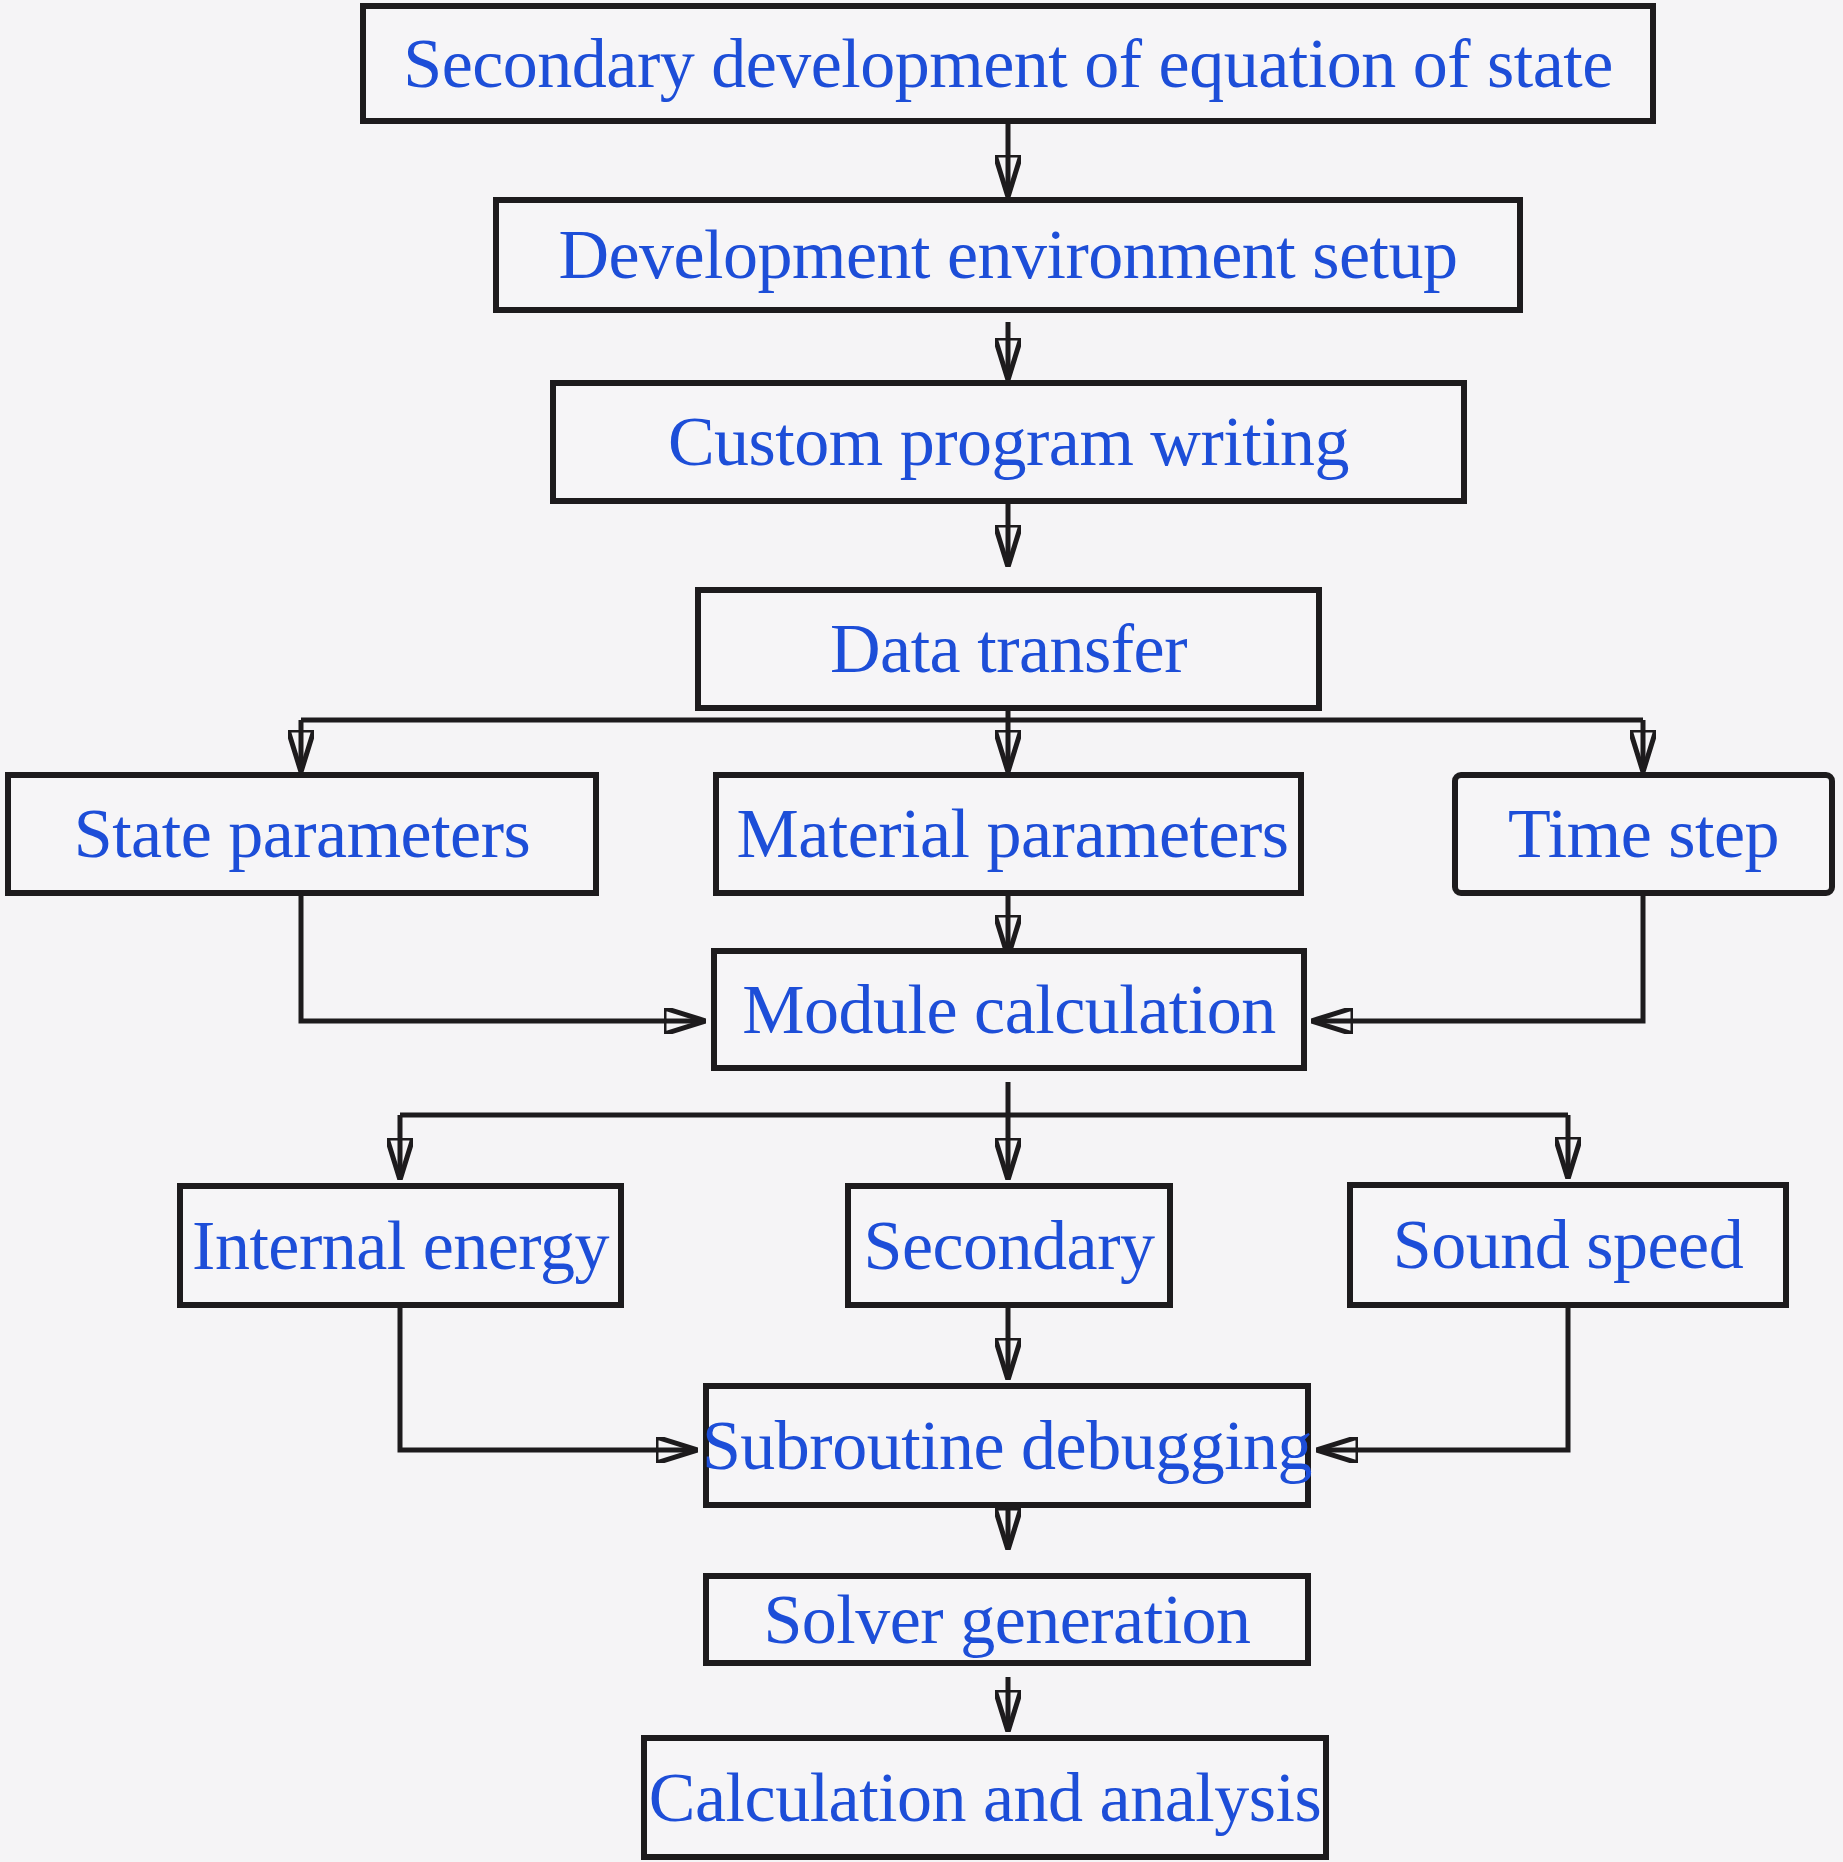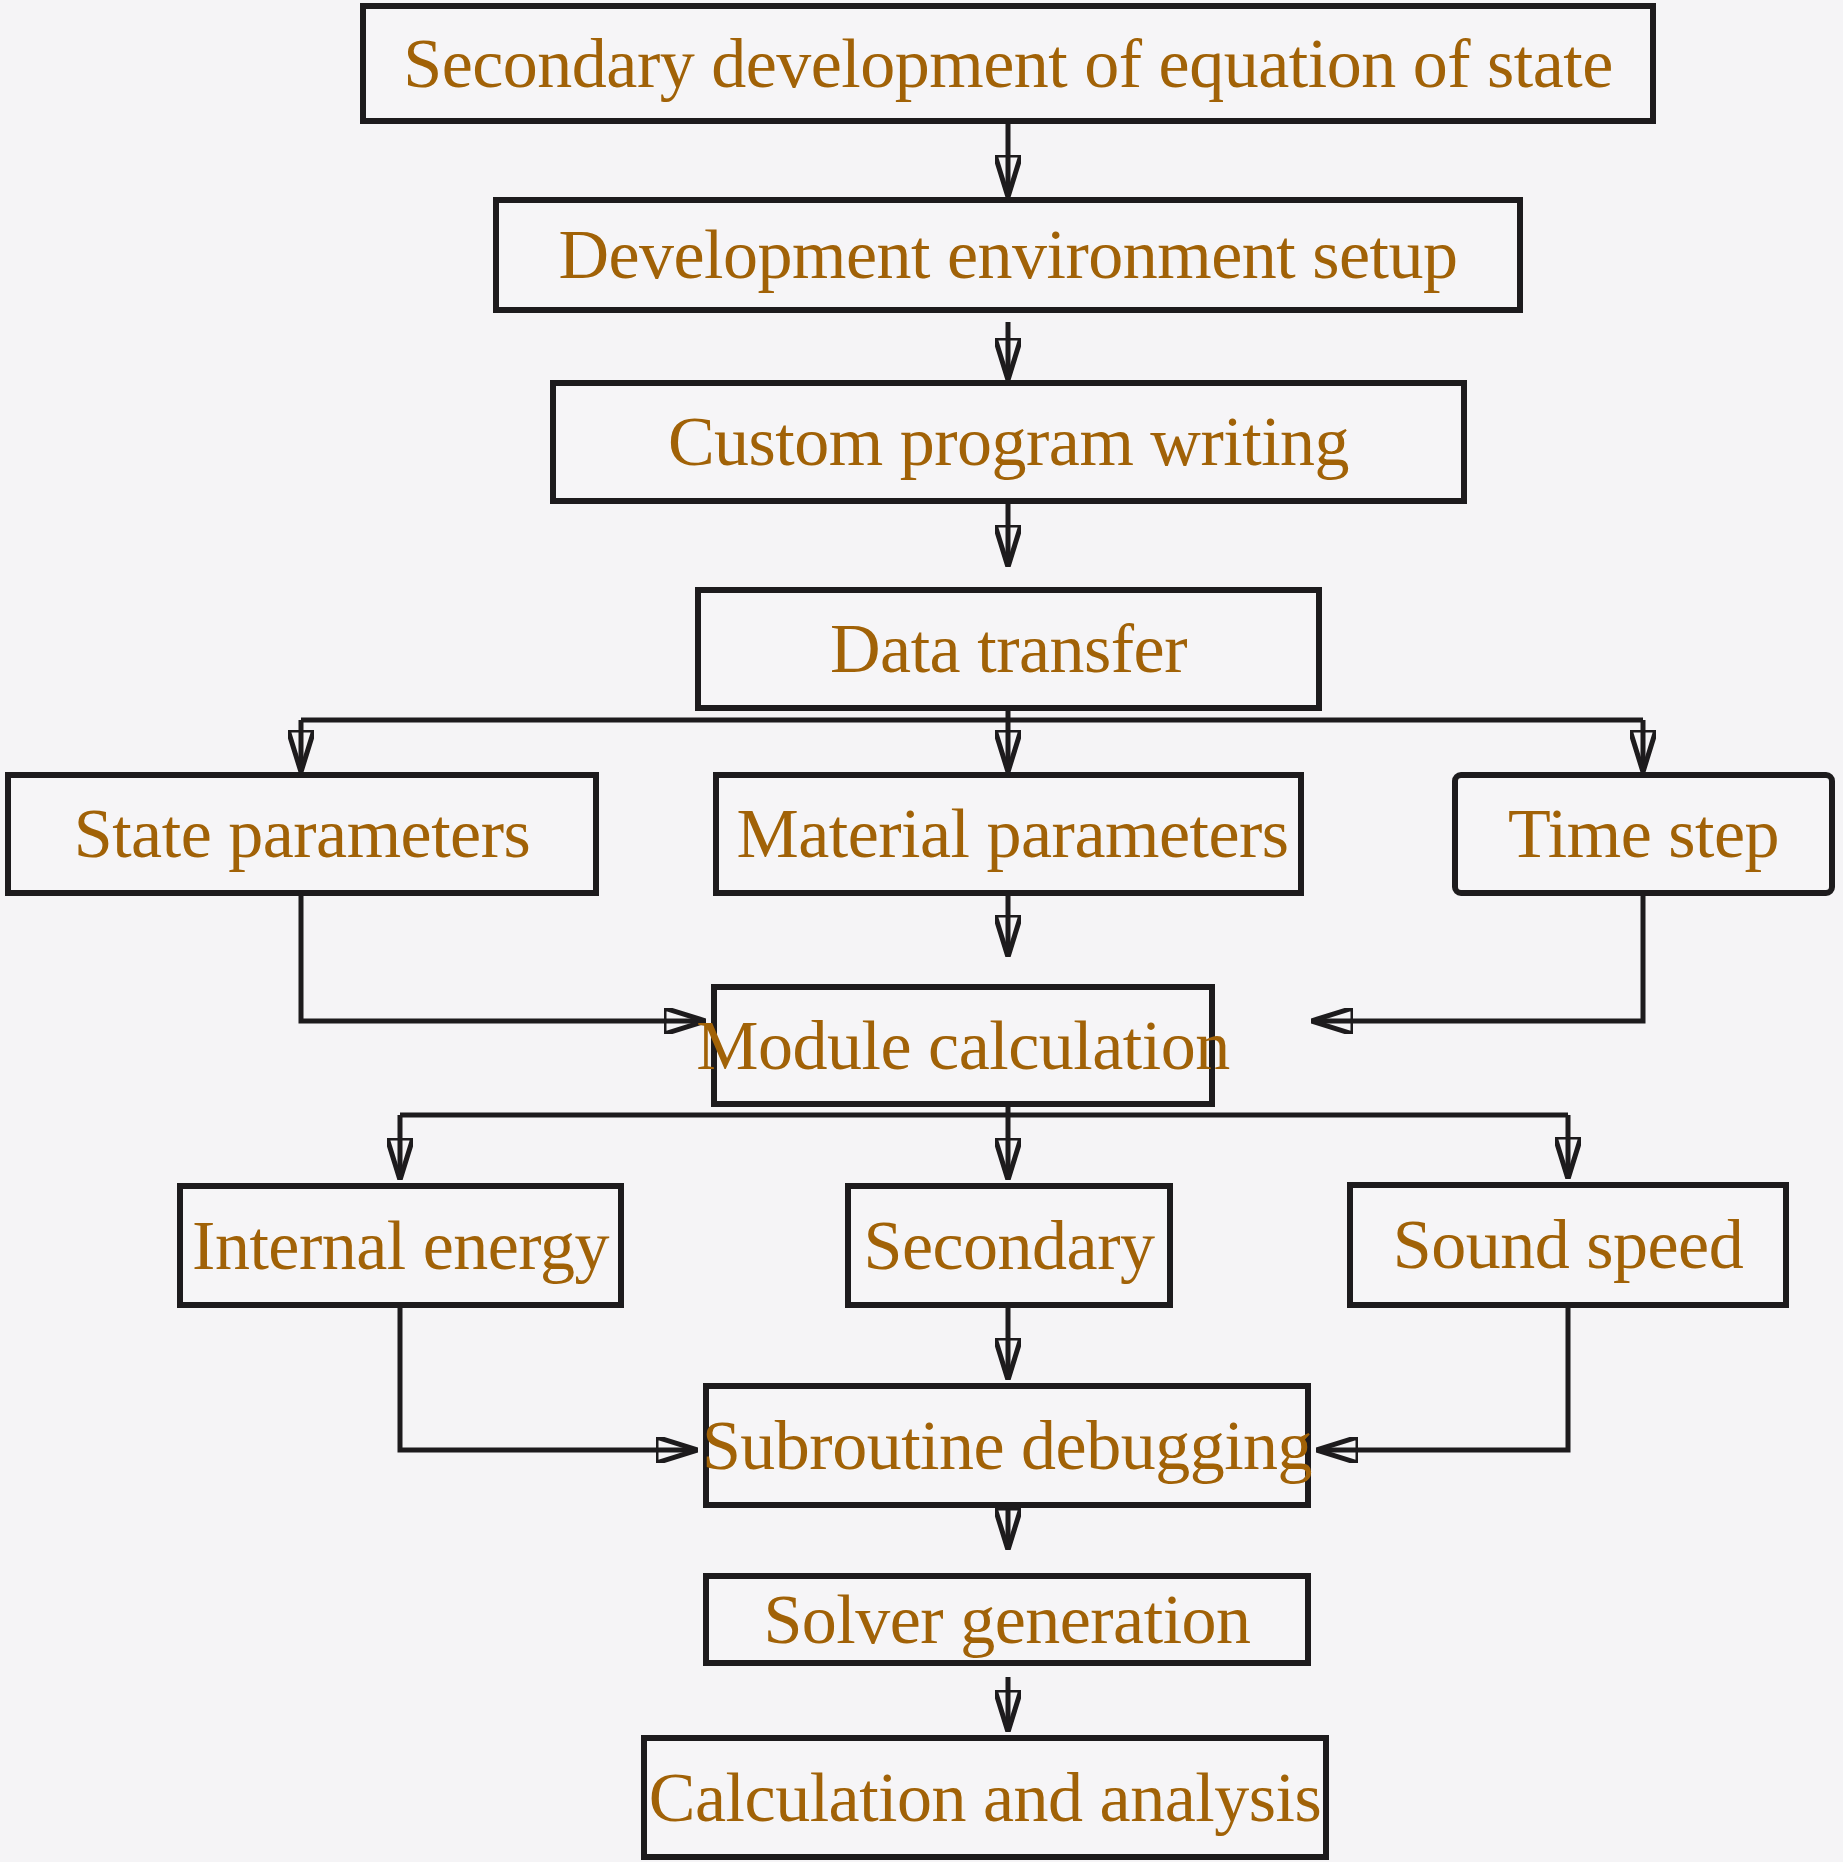--- a/index.html
+++ b/index.html
@@ -7,32 +7,32 @@
     width:1843px;height:1862px;position:relative;overflow:hidden;
     background:#f5f4f6;
     font-family:"Liberation Serif", serif;
   }
   #wires{position:absolute;left:0;top:0;width:1843px;height:1862px;}
   #wires path{fill:none;stroke:#1d1b1d;stroke-width:5;}
   .node{
     position:absolute;box-sizing:border-box;
     border:6px solid #1d1b1d;background:#f6f5f7;
     display:flex;align-items:center;justify-content:center;
-    font-size:70px;color:#a16207;white-space:nowrap;letter-spacing:-0.5px;
+    font-size:70px;color:#1d4ed8;white-space:nowrap;letter-spacing:-0.5px;
     text-align:center;
   }
   
   .n-secondary      {left:360px;  top:3px;    width:1296px; height:121px;}
   .n-devenv         {left:493px;  top:197px;  width:1030px; height:116px;}
   .n-custom         {left:550px;  top:380px;  width:917px;  height:124px;}
   .n-datatransfer   {left:695px;  top:567px;  width:627px;  height:124px;margin-top:20px;}
   .n-stateparams    {left:5px;    top:772px;  width:594px;  height:124px;}
   .n-materialparams {left:713px;  top:772px;  width:591px;  height:124px;padding-left:8px;}
   .n-timestep       {left:1452px; top:772px;  width:383px;  height:124px;border-radius:9px;}
-  .n-modulecalc     {left:711px;  top:984px;  width:504px;  height:123px;}
+  .n-modulecalc     {left:711px;  top:948px;  width:596px;  height:123px;}
   .n-internalenergy {left:177px;  top:1183px; width:447px;  height:125px;}
   .n-pressure       {left:845px;  top:1183px; width:328px;  height:125px;}
   .n-soundspeed     {left:1347px; top:1182px; width:442px;  height:126px;}
   .n-subroutine     {left:703px;  top:1383px; width:608px;  height:125px;}
   .n-solver         {left:703px;  top:1553px; width:608px;  height:93px;margin-top:20px;}
   .n-calculation    {left:641px;  top:1735px; width:688px;  height:125px;}
 </style>
 </head>
 <body>
 

